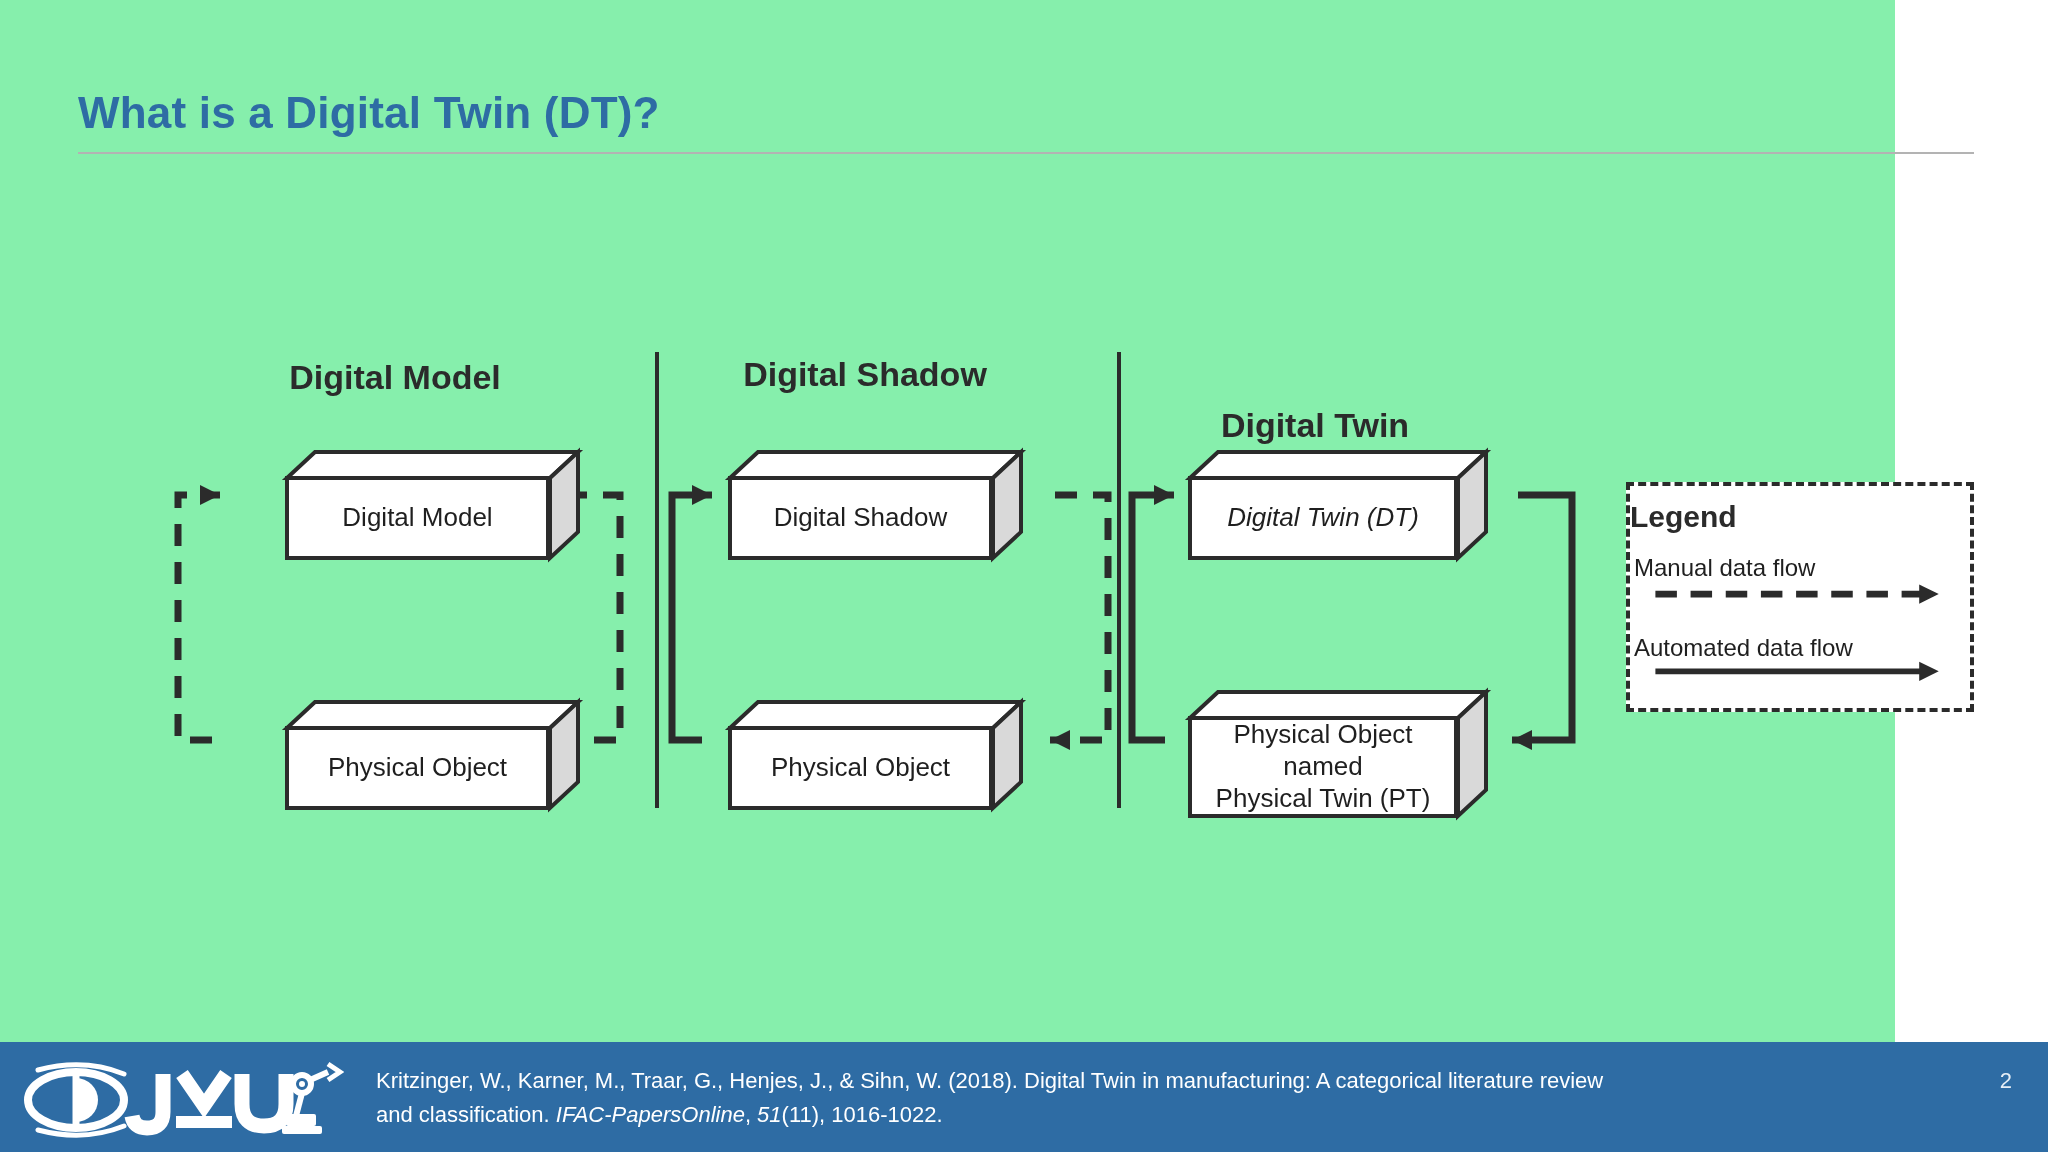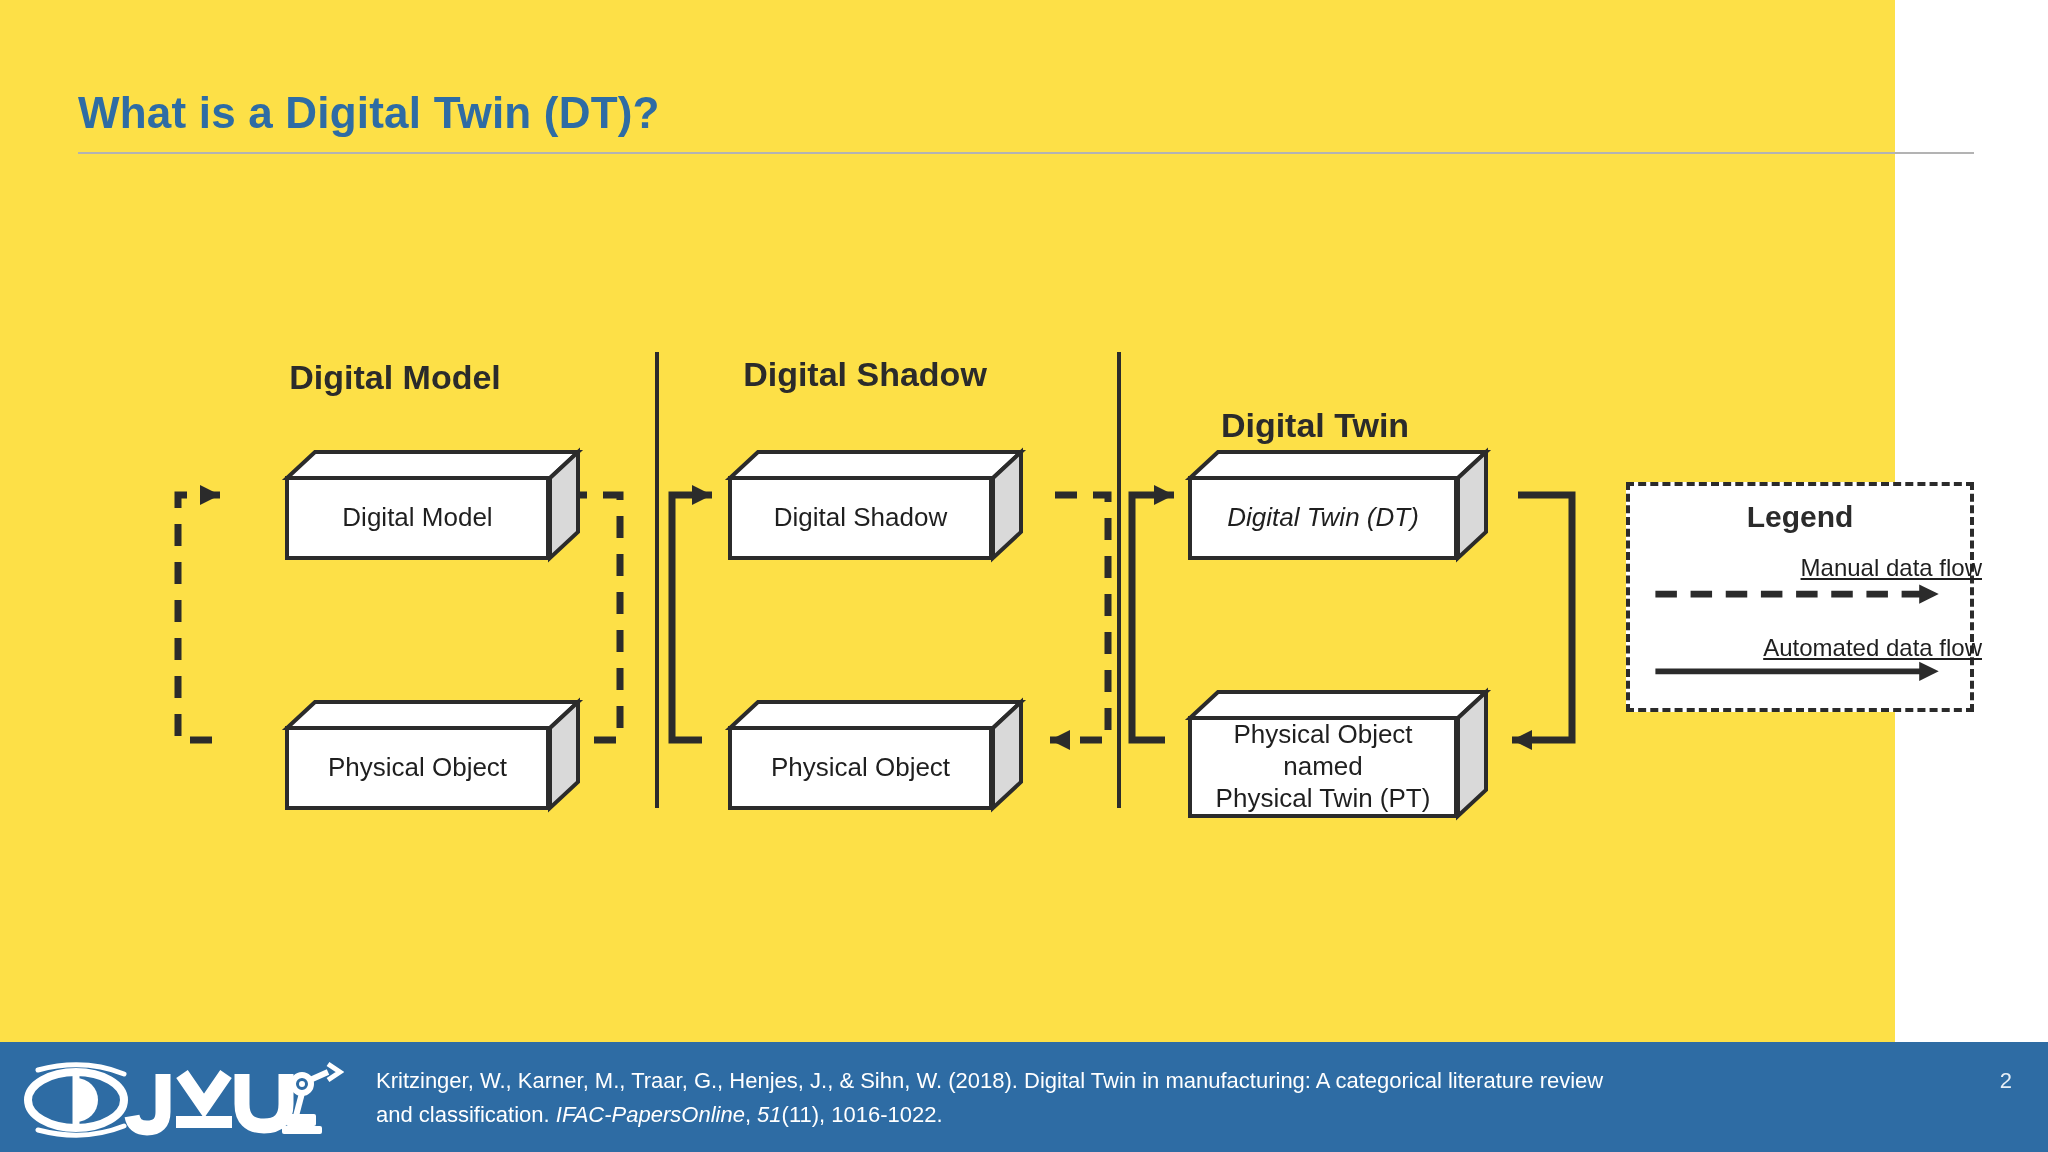--- a/index.html
+++ b/index.html
@@ -3,21 +3,21 @@
 <meta charset="utf-8">
 <title>What is a Digital Twin (DT)?</title>
 <style>
   * { box-sizing: border-box; margin: 0; padding: 0; }
   html, body {
     width: 2048px; height: 1152px;
     background: #ffffff;
     font-family: "Liberation Sans", sans-serif;
     overflow: hidden;
   }
-  .slide { position: relative; width: 1895px; height: 1152px; background:#fde047; }
+  .slide { position: relative; width: 1895px; height: 1152px; background:#86efac; }
 
   
   .title {
     position: absolute; left: 78px; top: 88px;
     font-size: 44px; font-weight: bold;
     color: #2E6CA4; letter-spacing: .2px;
     white-space: nowrap;
   }
   .title-rule {
     position: absolute; left: 78px; top: 152px;
@@ -66,25 +66,25 @@
 
   
   .legend {
     position: absolute; left: 1626px; top: 482px;
     width: 348px; height: 230px;
     border: 4px dashed #2b2b2b;
     background: #ffffff;
   }
   .legend-title {
     position: absolute; left: 0; top: 14px; width: 100%;
-    text-align: center; font-size: 30px; font-weight: bold; color: #2b2b2b;
+    font-size: 30px; font-weight: bold; color: #2b2b2b;
   }
   .legend-lbl {
-    position: absolute; left: 12px; width: 100%;
-    text-align: right; font-size: 24px; color: #1f1f1f; text-decoration: underline;
+    position: absolute; left: 4px; width: 100%;
+    text-align: left; font-size: 24px; color: #1f1f1f;
   }
   #lg-manual { top: 68px; }
   #lg-auto   { top: 148px; }
   .legend-svg { position: absolute; left: 0; top: 0; width: 100%; height: 100%; }
 
   
   .footer {
     position: absolute; left: 0; top: 1042px;
     width: 2048px; height: 112px;
     background: #2E6CA4;

